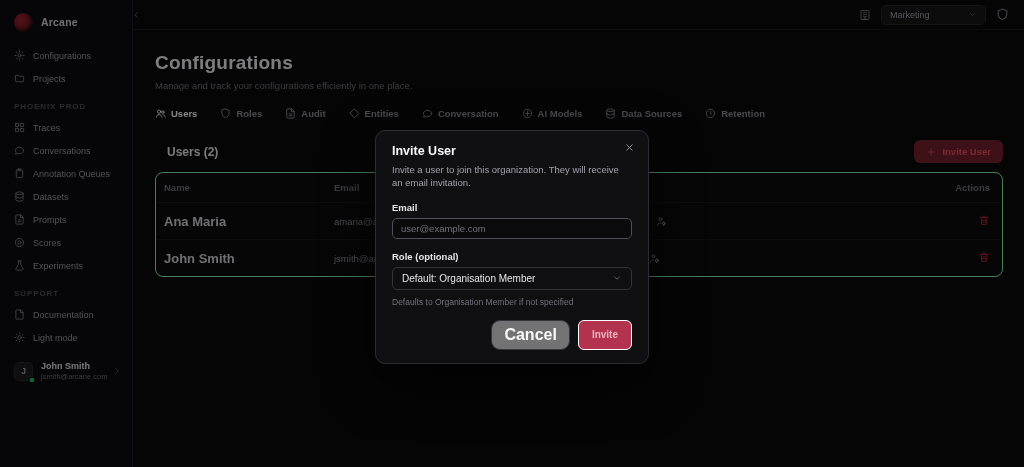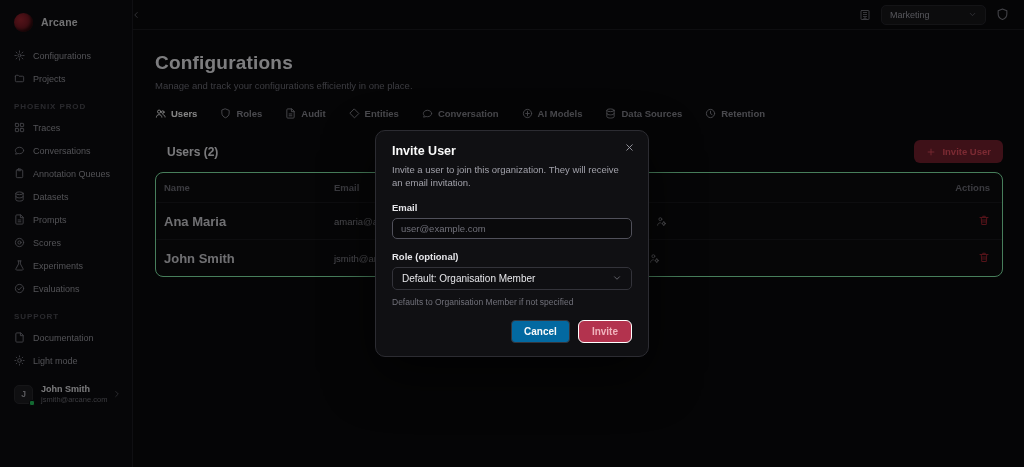--- a/index.html
+++ b/index.html
@@ -63,21 +63,21 @@
   .modal-title { font-size:12.5px; font-weight:700; color:#fafafa; }
   .modal-close { position:absolute; right:11px; top:9px; background:none; border:none; color:#9d9da5; cursor:pointer; padding:2px; display:flex; }
   .modal-desc { font-size:9.5px; color:#a1a1aa; line-height:1.42; margin-top:5px; width:236px; }
   .field-label { display:block; font-size:9.5px; font-weight:700; color:#e6e6ea; margin-top:12px; }
   .email-input { display:block; width:100%; height:21px; margin-top:5px; background:#0a0a0c; border:1px solid #50505a; border-radius:5px; padding:0 8px; font-family:inherit; font-size:9.5px; color:#e6e6ea; outline:none; }
   .email-input::placeholder { color:#71717a; }
   .role-select { display:flex; align-items:center; justify-content:space-between; height:23px; margin-top:5px; background:#0f0f12; border:1px solid #33333a; border-radius:5px; padding:0 9px; font-size:10px; color:#e6e6ea; cursor:pointer; }
   .role-select .icon { color:#71717a; }
   .field-help { font-size:8.5px; color:#71717a; margin-top:7px; }
   .modal-footer { display:flex; justify-content:flex-end; gap:8px; margin-top:13px; }
-  .btn-cancel { background:#0369a1; border:1px solid #35353c; color:#fafafa; font-family:inherit; font-size:10px; font-weight:600; padding:5px 12px; border-radius:4px; cursor:pointer; }
+  .btn-cancel { background:#737373; border:1px solid #35353c; color:#fafafa; font-family:inherit; font-size:16px; font-weight:600; padding:5px 12px; border-radius:9px; cursor:pointer; }
   .btn-invite { background:#b3334e; border:1px solid #ffffff; color:#f0b3bd; font-family:inherit; font-size:10px; font-weight:600; padding:5px 13px; border-radius:6px; cursor:pointer; }
 
   .icon svg { display:block; }
 </style>
 </head>
 <body>
 
 <div class="app">
 
   <aside class="sidebar">
@@ -161,29 +161,20 @@
           </span>
           <span>Scores</span>
         </div>
         <div class="side-item">
           <span class="icon">
             <svg width="11" height="11" viewBox="0 0 24 24" fill="none" stroke="currentColor" stroke-width="2" stroke-linecap="round" stroke-linejoin="round">
               <path d="M10 2v6.5L4.3 19a2 2 0 0 0 1.8 3h11.8a2 2 0 0 0 1.8-3L14 8.5V2M8.5 2h7"></path>
             </svg>
           </span>
           <span>Experiments</span>
-        </div>
-        <div class="side-item">
-          <span class="icon">
-            <svg width="11" height="11" viewBox="0 0 24 24" fill="none" stroke="currentColor" stroke-width="2" stroke-linecap="round" stroke-linejoin="round">
-              <circle cx="12" cy="12" r="9"></circle>
-              <path d="M8 12.5l2.7 2.7L16.5 9"></path>
-            </svg>
-          </span>
-          <span>Evaluations</span>
         </div>
         <div class="side-title">SUPPORT</div>
         <div class="side-item">
           <span class="icon">
             <svg width="11" height="11" viewBox="0 0 24 24" fill="none" stroke="currentColor" stroke-width="2" stroke-linecap="round" stroke-linejoin="round">
               <path d="M14 2H6a2 2 0 0 0-2 2v16a2 2 0 0 0 2 2h12a2 2 0 0 0 2-2V8z"></path>
               <path d="M14 2v6h6"></path>
             </svg>
           </span>
           <span>Documentation</span>

